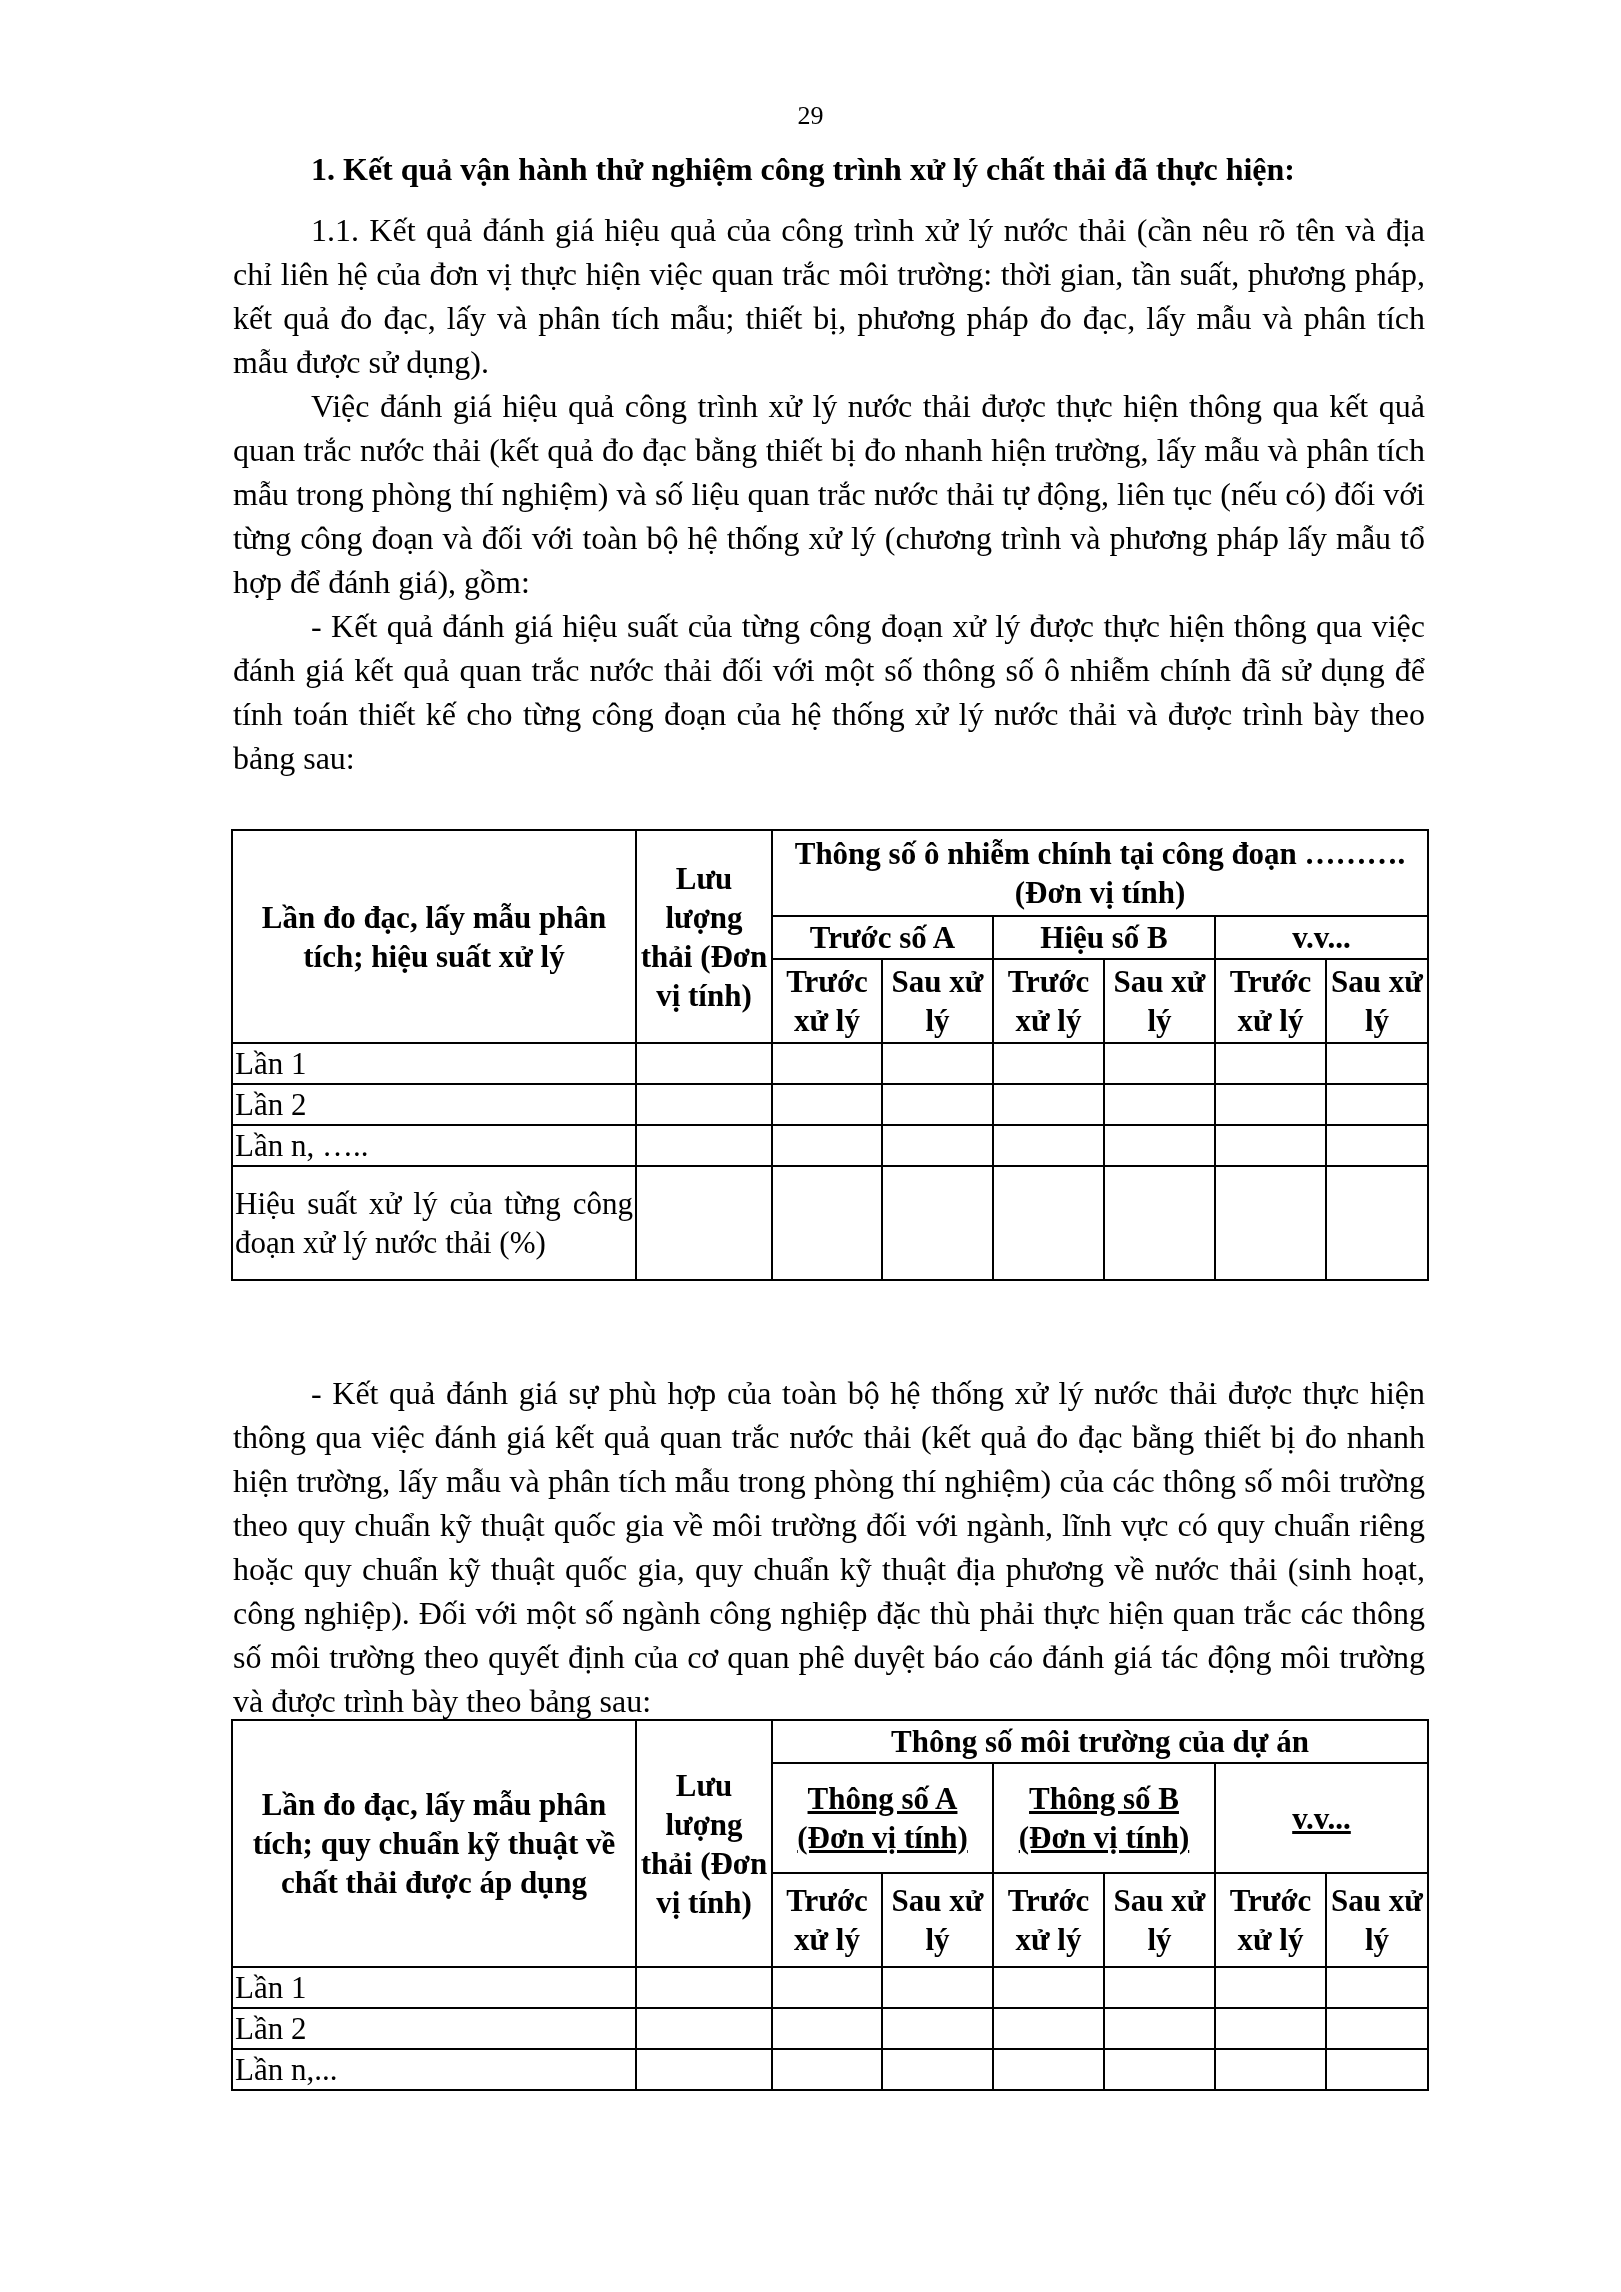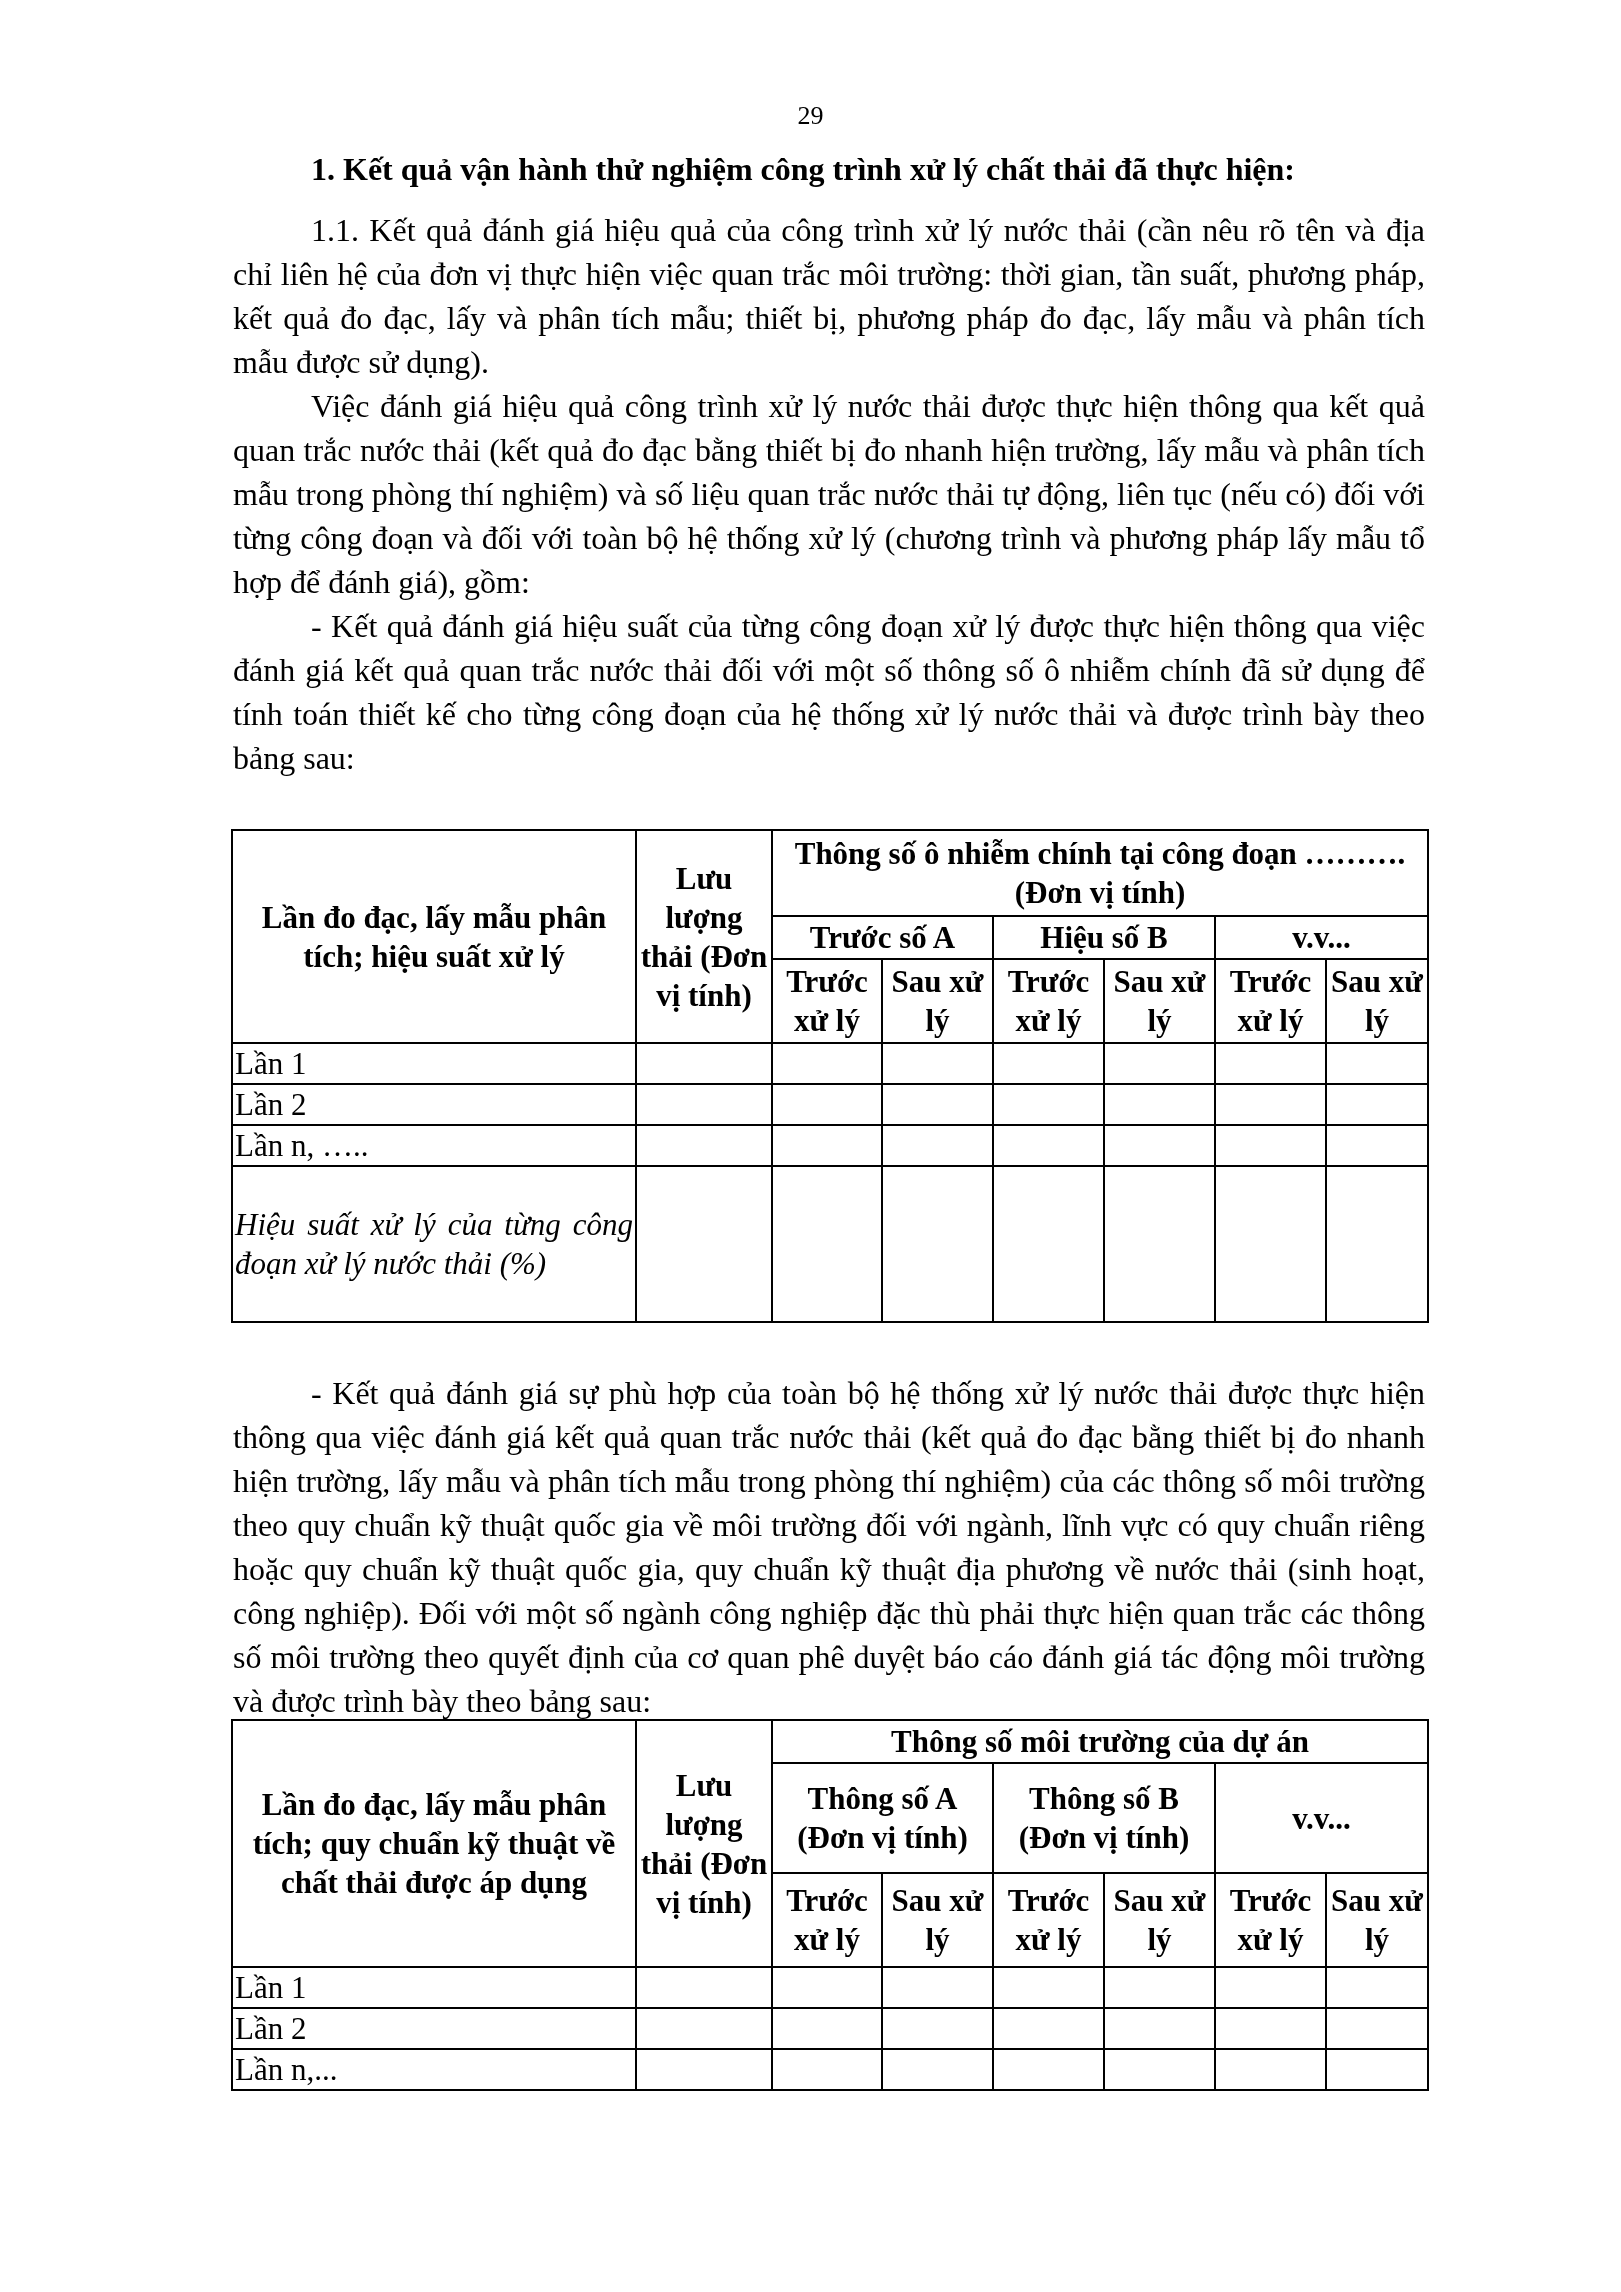--- a/index.html
+++ b/index.html
@@ -90,21 +90,21 @@
       <td>Lần n, …..</td>
       <td></td>
           <td></td>
       <td></td>
           <td></td>
       <td></td>
           <td></td>
       <td></td>
           <td></td>
     </tr>
-    <tr style="height:156px;font-style:italic;">
+    <tr style="height:114px;">
       <td class="justify-last-left">Hiệu suất xử lý của từng công đoạn xử lý nước thải (%)</td>
       <td></td>
           <td></td>
       <td></td>
           <td></td>
       <td></td>
           <td></td>
       <td></td>
           <td></td>
     </tr>
@@ -125,21 +125,21 @@
       <col style="width:111px">
         <col style="width:111px">
         <col style="width:102px">
     </colgroup>
     <tbody>
         <tr style="height:43px;">
       <th rowspan="3">Lần đo đạc, lấy mẫu phân tích; quy chuẩn kỹ thuật về chất thải được áp dụng</th>
       <th rowspan="3">Lưu lượng thải (Đơn vị tính)</th>
       <th colspan="6">Thông số môi trường của dự án</th>
     </tr>
-    <tr style="height:110px;">
+    <tr style="height:110px;text-decoration:underline;">
       <th colspan="2">Thông số A (Đơn vị tính)</th>
       <th colspan="2">Thông số B (Đơn vị tính)</th>
       <th colspan="2">v.v...</th>
     </tr>
     <tr style="height:94px;">
       <th>Trước xử lý</th>
       <th>Sau xử lý</th>
       <th>Trước xử lý</th>
       <th>Sau xử lý</th>
       <th>Trước xử lý</th>

